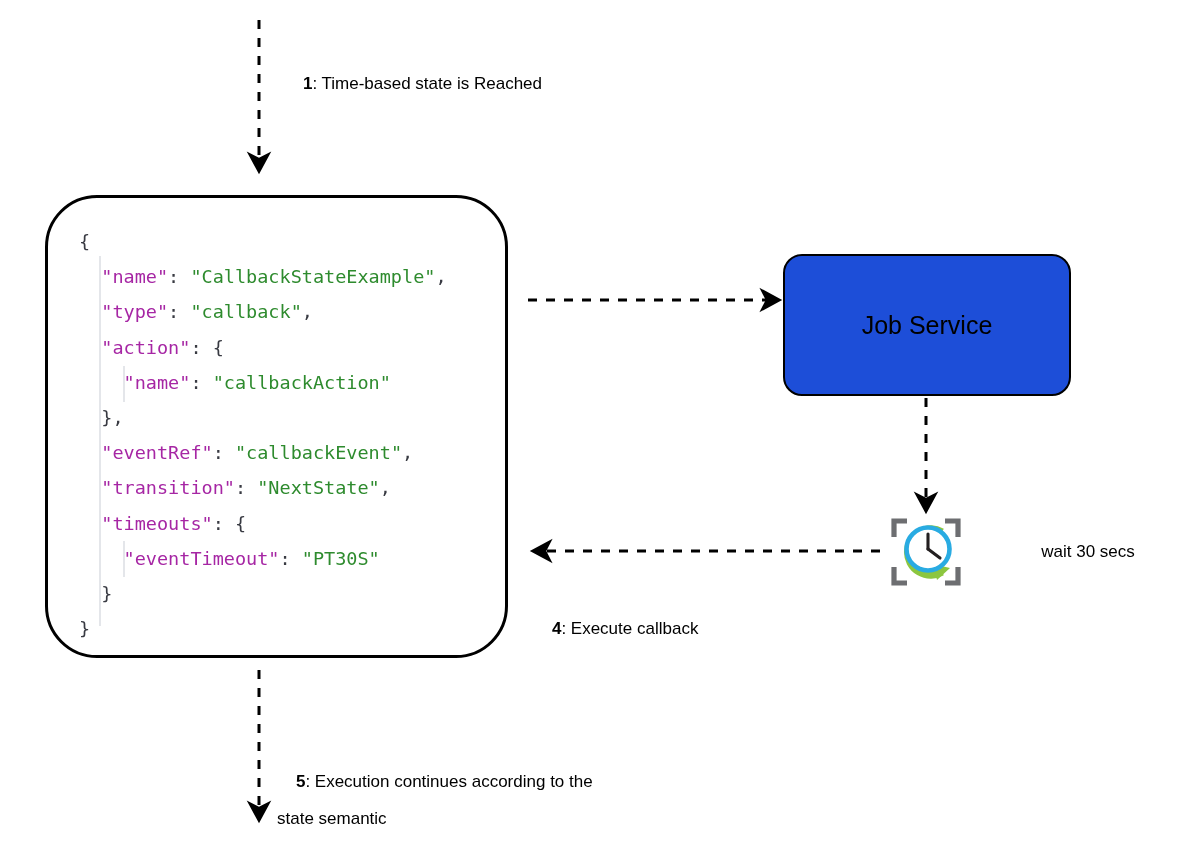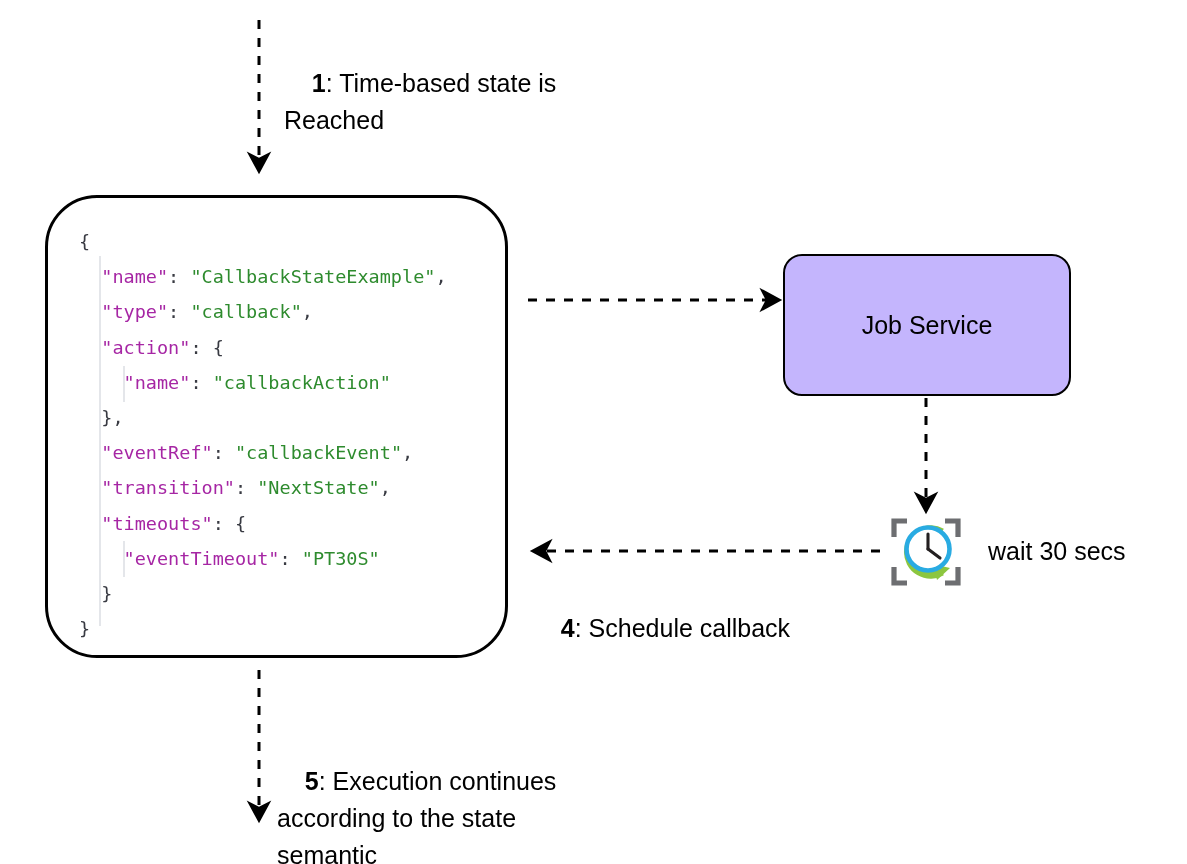--- a/index.html
+++ b/index.html
@@ -66,47 +66,47 @@
 
   
   #job-service-box {
     position: absolute;
     left: 783px;
     top: 254px;
     width: 288px;
     height: 142px;
     border: 2.5px solid #000000;
     border-radius: 19px;
-    background: #c4b5fd;
+    background: #1d4ed8;
     box-sizing: border-box;
     display: flex;
     align-items: center;
     justify-content: center;
   }
   #job-service-label {
     font-size: 25px;
     color: #000000;
   }
 
   
   .lbl {
     position: absolute;
-    font-size: 25px;
+    font-size: 17px;
     line-height: 37px;
     color: #000000;
     white-space: pre-wrap;
   }
   .lbl b { font-weight: bold; }
 
   #label-1 { left: 284px; top: 28px;  width: 330px; }
   #label-2 { left: 533px; top: 246px; width: 260px; }
   #label-3 { left: 938px; top: 432px; width: 230px; }
   #label-4 { left: 533px; top: 573px; width: 300px; }
   #label-5 { left: 277px; top: 726px; width: 320px; }
-  #label-wait { left: 988px; top: 533px; width: 200px; }
+  #label-wait { left: 988px; top: 533px; width: 200px; text-align: center; }
 
   
   #clock-icon {
     position: absolute;
     left: 887px;
     top: 516px;
     width: 78px;
     height: 72px;
   }
 </style>
@@ -171,21 +171,21 @@
     <line x1="41" y1="33" x2="53" y2="42" stroke="#231f20" stroke-width="3.1" stroke-linecap="round"></line>
   </svg>
 
   <div class="lbl" id="label-1">
     <b>1</b><span>: </span><span>Time-based state is Reached</span>
   </div>
 
 
 
   <div class="lbl" id="label-4">
-    <b>4</b><span>: </span><span>Schedule callback</span>
+    <b>4</b><span>: </span><span>Execute callback</span>
   </div>
 
   <div class="lbl" id="label-5">
     <b>5</b><span>: </span><span>Execution continues according to the state semantic</span>
   </div>
 
   <div class="lbl" id="label-wait">wait 30 secs</div>
 
 </div>
 

